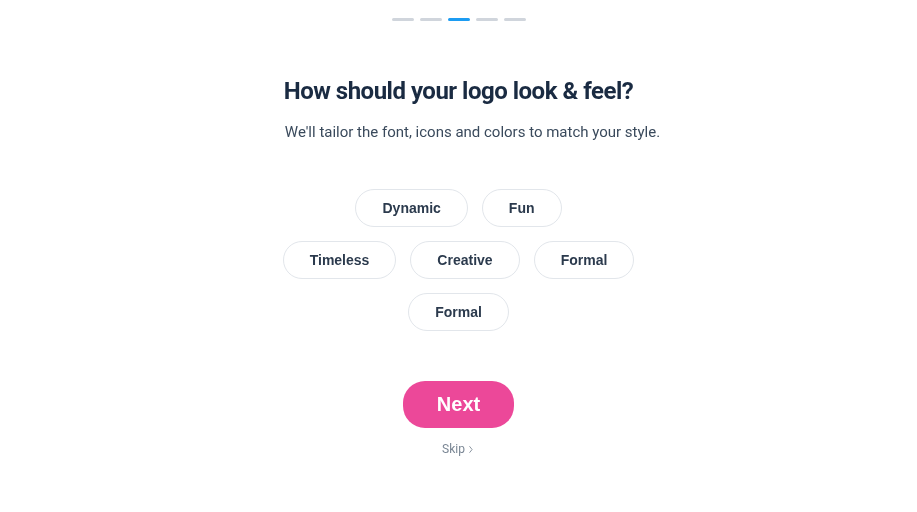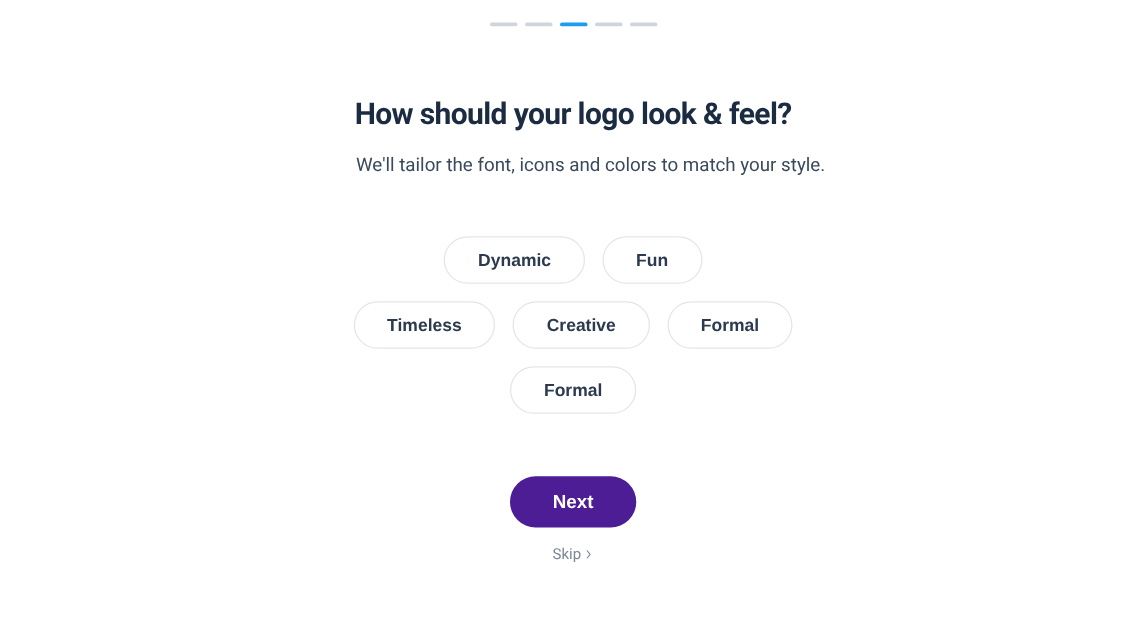--- a/index.html
+++ b/index.html
@@ -65,26 +65,26 @@
       background: #ffffff;
       border-radius: 22px;
       padding: 10px 26px;
       font-size: 14px;
       font-weight: 600;
       color: #2b3a4d;
       cursor: pointer;
       white-space: nowrap;
     }
     .next-button {
-      background: #4c1d95;
+      background: #ec4899;
       color: #ffffff;
       border: none;
       border-radius: 22px;
       padding: 12px 34px;
-      font-size: 15px;
+      font-size: 20px;
       font-weight: 600;
       cursor: pointer;
       margin-bottom: 14px;
     }
     .skip-link {
       display: flex;
       align-items: center;
       gap: 3px;
       font-size: 12px;
       color: #7a8694;

